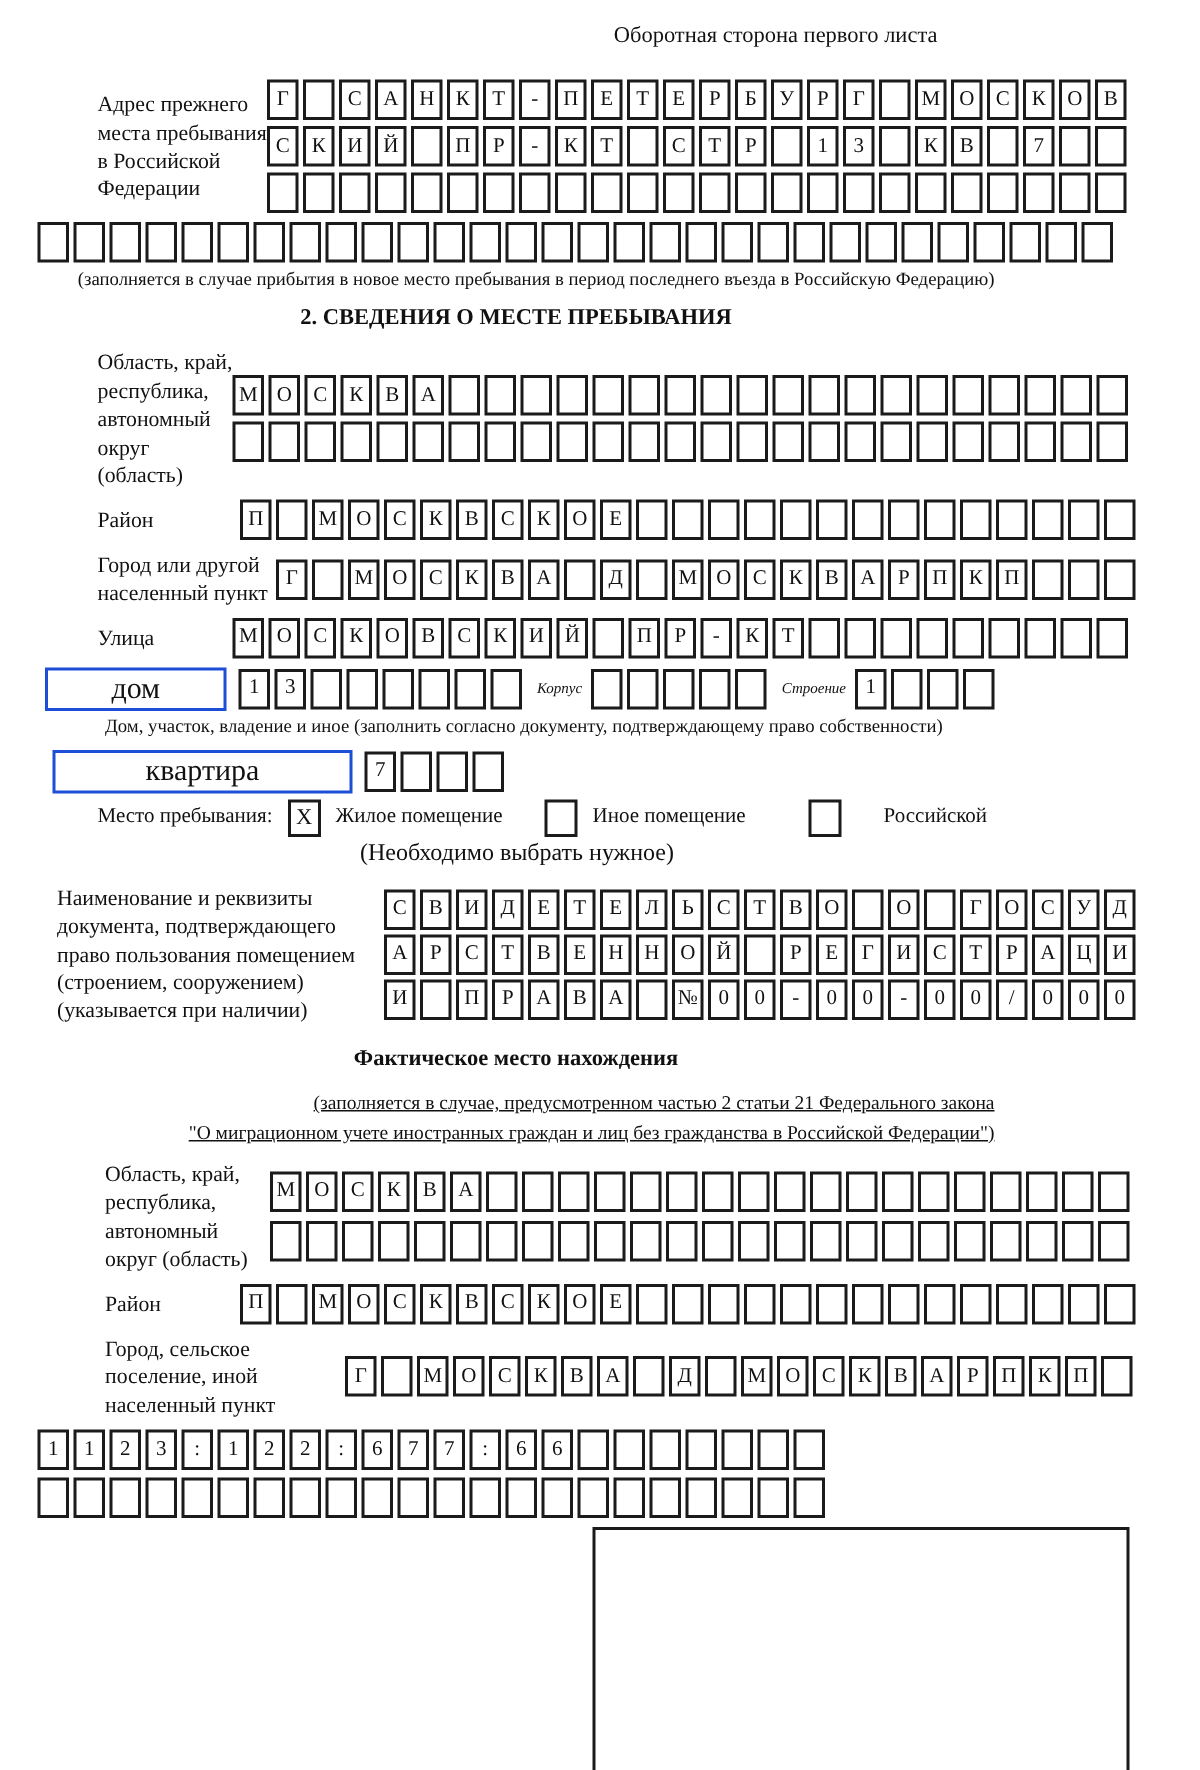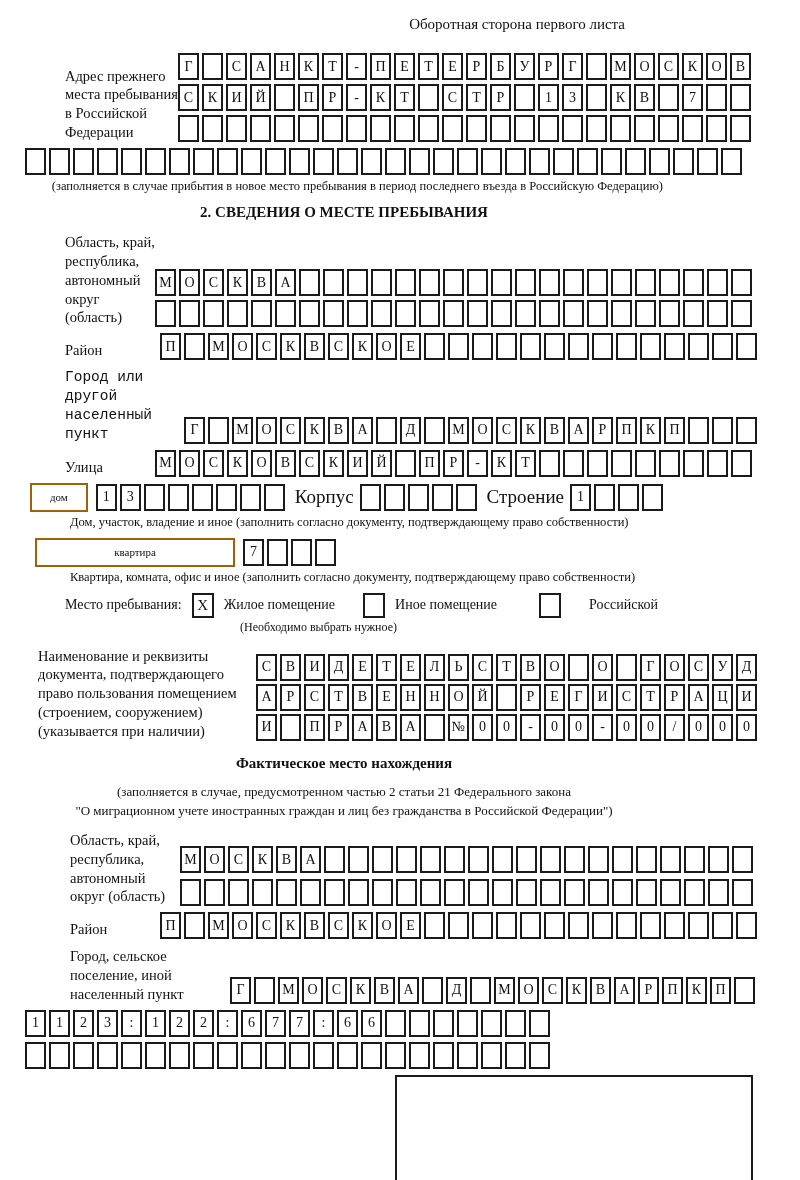--- a/index.html
+++ b/index.html
@@ -6,70 +6,70 @@
   html,body { background:#ffffff; }
   body {
     width:800px; height:1180px; overflow:hidden;
     font-family:"Liberation Serif","DejaVu Serif",serif;
     color:#111; font-size:14px;
   }
   .page { width:688px; height:1180px; padding:16px 25px 0 25px; }
 
   .header-note { text-align:right; font-size:15px; padding-right:38px; margin-bottom:20px; }
 
-  .field { display:flex; align-items:flex-end; margin-bottom:6px; }
+  .field { display:flex; align-items:center; margin-bottom:6px; }
   .flabel { font-size:14.5px; line-height:1.3; flex:0 0 auto; padding-top:2px; }
 
   .cellgrid { display:flex; flex-direction:column; gap:4px; }
   .cellrow { display:flex; gap:3px; flex-wrap:nowrap; }
   .cell {
     flex:0 0 21px; width:21px; height:27px;
     border:2px solid #1b1b1b; background:#fff;
     display:flex; align-items:center; justify-content:center;
     font-size:14px; line-height:1;
   }
 
   .w-prevlabel { width:153px; }
   .w-region    { width:130px; padding-left:40px; }
   .w-district  { width:135px; padding-left:40px; }
-  .w-city      { width:159px; padding-left:40px;font-family:Liberation Mono, monospace; }
+  .w-city      { width:159px; padding-left:40px; }
   .w-street    { width:130px; padding-left:40px; }
   .w-doc       { width:231px; padding-left:13px; }
   .w-aregion   { width:155px; padding-left:45px; }
   .w-adistrict { width:135px; padding-left:45px; }
   .w-acity     { width:205px; padding-left:45px; }
   .w-cad       { width:205px; padding-left:45px; }
 
   .fullrow { margin:0 0 4px 0; }
 
   .caption { font-size:12.5px; text-align:right; margin-bottom:10px; }
   .caption-left { font-size:12.5px; text-align:left; padding-left:45px; margin:2px 0 8px 0; }
 
   .sec-title { text-align:center; font-weight:bold; font-size:15px; margin:4px 0 10px 0; }
 
   .house-row { display:flex; align-items:center; margin:2px 0 3px 0; }
   .wide-box {
-    height:29px; border:2px solid #a16207; display:flex;
-    align-items:center; justify-content:center; font-size:11px;
+    height:29px; border:2px solid #1d4ed8; display:flex;
+    align-items:center; justify-content:center; font-size:20px;
   }
   .dom-box { width:170px; margin-left:5px; margin-right:8px; }
   .kv-box  { width:200px; margin-left:10px; margin-right:8px; }
-  .inline-label { font-size:19px; margin:0 6px 0 10px; }
+  .inline-label { font-size:10px; margin:0 6px 0 10px;font-style:italic; }
 
   .stay-row { display:flex; align-items:center; padding-left:40px; margin:4px 0 2px 0; }
   .checkbox {
     width:22px; height:25px; border:2px solid #1b1b1b;
     display:flex; align-items:center; justify-content:center;
     font-size:15px; margin:0 10px;
   }
-  .stay-note { font-size:12px; margin:0 0 10px 215px; }
+  .stay-note { font-size:16px; margin:0 0 10px 215px; }
 
   .doc-block { margin-bottom:14px; }
 
-  .fact-caption { text-align:center; font-size:13px; line-height:1.5; margin-bottom:8px; }
+  .fact-caption { text-align:right; font-size:13px; line-height:1.5; margin-bottom:8px;text-decoration:underline; }
 
   .stamp-box {
     margin-left:370px; margin-top:6px;
     width:358px; height:175px; border:2px solid #1b1b1b; background:#fff;
   }
 </style>
 </head>
 <body>
 
 <div class="page">
@@ -379,21 +379,20 @@
 
   <div class="house-row">
     <div class="wide-box kv-box">квартира</div>
     <div class="cellrow">
         <span class="cell">7</span>
         <span class="cell"></span>
         <span class="cell"></span>
         <span class="cell"></span>
       </div>
   </div>
-  <div class="caption-left" style="padding-left:45px">Квартира, комната, офис и иное (заполнить согласно документу, подтверждающему право собственности)</div>
 
   <div class="stay-row">
     <span>Место пребывания:</span>
     <span class="checkbox">X</span>
     <span>Жилое помещение</span>
     <span class="checkbox" style="margin-left:28px"></span>
     <span>Иное помещение</span>
     <span class="checkbox" style="margin-left:42px"></span>
     <span style="margin-left:18px">Российской</span>
   </div>

